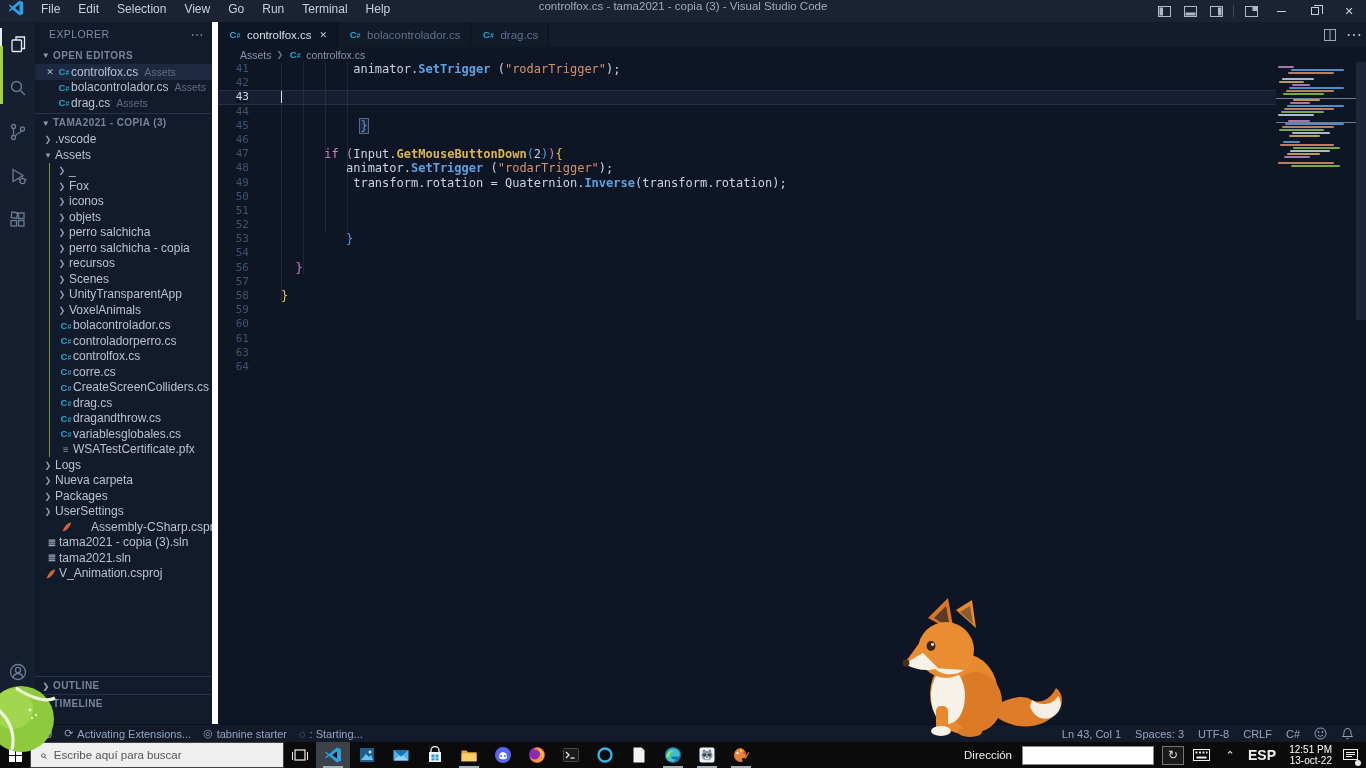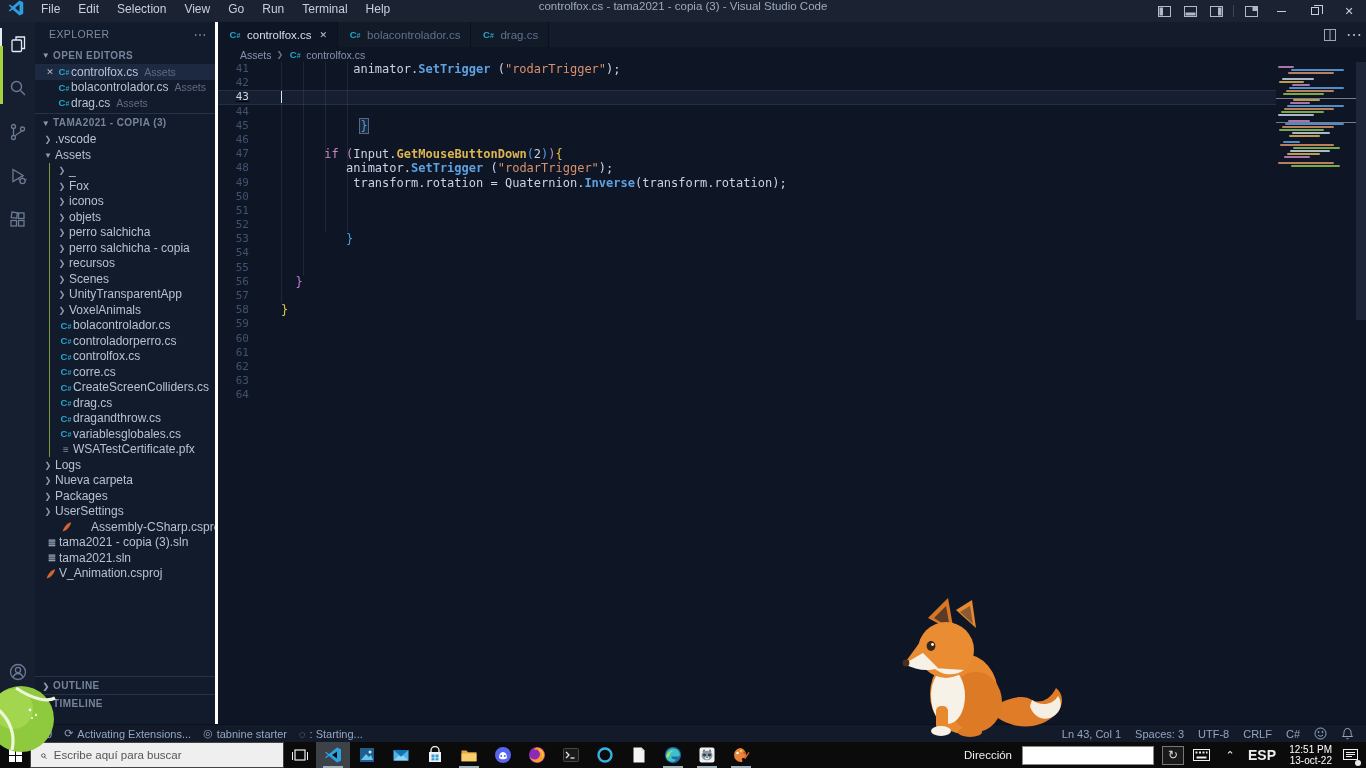--- a/index.html
+++ b/index.html
@@ -25,21 +25,21 @@
   
   .activitybar { position:absolute; left:0; top:22px; width:35px; height:702px; background:#161f30; z-index:5; }
   .ab-item { width:35px; height:44px; display:flex; align-items:center; justify-content:center; color:#6b7a93; position:relative; }
   .ab-item.active { color:#e4ebf6; }
   .ab-item.active::before { content:""; position:absolute; left:0; top:6px; bottom:6px; width:2px; background:#e4ebf6; }
   .ab-bottom { position:absolute; bottom:30px; left:0; }
   .lime-bar { position:absolute; left:0; top:46px; width:3px; height:58px; background:#a6d13f; z-index:6; }
 
   
   .sidebar { position:absolute; left:35px; top:22px; width:183px; height:702px; background:#121b2c;
-             color:#aebacb; font-size:12px; z-index:4; border-right:3px solid #ffffff; }
+             color:#aebacb; font-size:12px; z-index:4; border-right:6px solid #ffffff; }
   .sb-header { height:24px; display:flex; align-items:center; padding:0 8px 0 14px; font-size:10.5px; letter-spacing:.4px; color:#7d8ba0; }
   .sb-header .more { margin-left:auto; color:#8d9ab0; font-size:13px; }
   .sec-header { height:18px; display:flex; align-items:center; font-size:10px; font-weight:bold; letter-spacing:.4px; color:#76849b; padding-left:4px; }
   .chev { display:inline-block; width:14px; text-align:center; font-size:9px; color:#8d99ad; transform:scale(.9); flex:none;}
   .row { height:15.5px; display:flex; align-items:center; white-space:nowrap; overflow:hidden; cursor:pointer; }
   .row .lbl { color:#b6c1d2; }
   .row .desc { color:#5d6b82; font-size:10.5px; margin-left:6px; }
   .row.active-ed { background:rgba(90,130,190,.14); }
   .oe-close { width:14px; text-align:center; color:#aeb9cb; font-size:9px; flex:none; }
   .fic { width:14px; text-align:center; flex:none; font-weight:bold; }
@@ -510,24 +510,20 @@
           </div>
           <div class="cl">
             <span class="ln">53</span>
             <span class="lc" style="padding-left: 96.98px;"><span class="tok-b3">}</span></span>
           </div>
           <div class="cl">
             <span class="ln">54</span>
             <span class="lc"></span>
           </div>
           <div class="cl">
-            <span class="ln">55</span>
-            <span class="lc"></span>
-          </div>
-          <div class="cl">
             <span class="ln">56</span>
             <span class="lc" style="padding-left: 46.44px;"><span class="tok-b2">}</span></span>
           </div>
           <div class="cl">
             <span class="ln">57</span>
             <span class="lc"></span>
           </div>
           <div class="cl">
             <span class="ln">58</span>
             <span class="lc" style="padding-left: 32px;"><span class="tok-b1">}</span></span>
@@ -535,24 +531,20 @@
           <div class="cl">
             <span class="ln">59</span>
             <span class="lc"></span>
           </div>
           <div class="cl">
             <span class="ln">60</span>
             <span class="lc"></span>
           </div>
           <div class="cl">
             <span class="ln">61</span>
-            <span class="lc"></span>
-          </div>
-          <div class="cl">
-            <span class="ln">62</span>
             <span class="lc"></span>
           </div>
           <div class="cl">
             <span class="ln">63</span>
             <span class="lc"></span>
           </div>
           <div class="cl">
             <span class="ln">64</span>
             <span class="lc"></span>
           </div>

